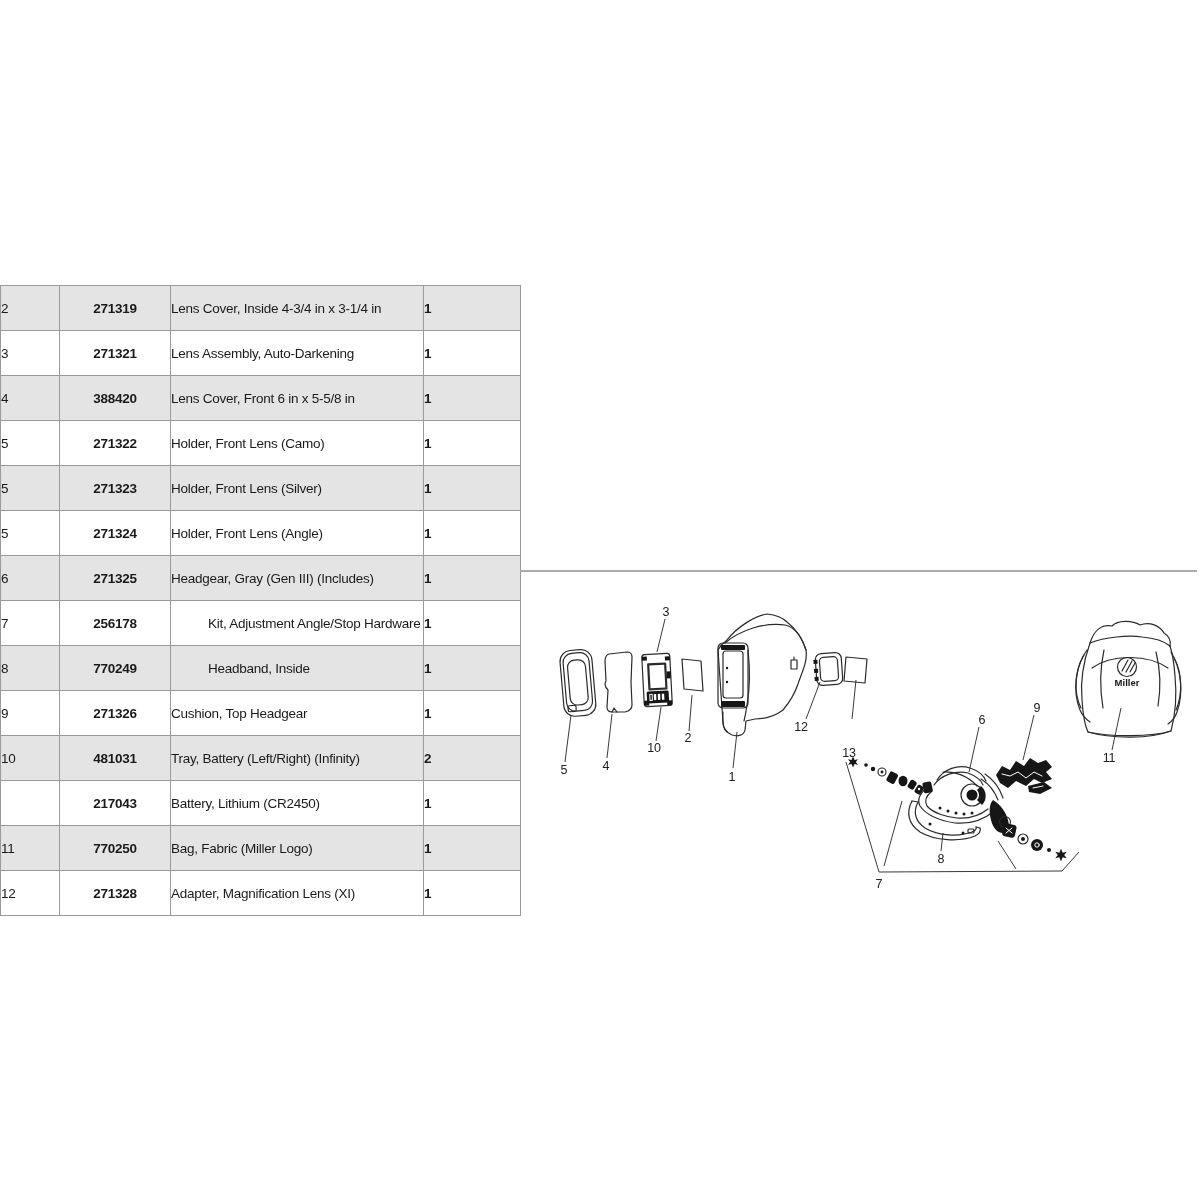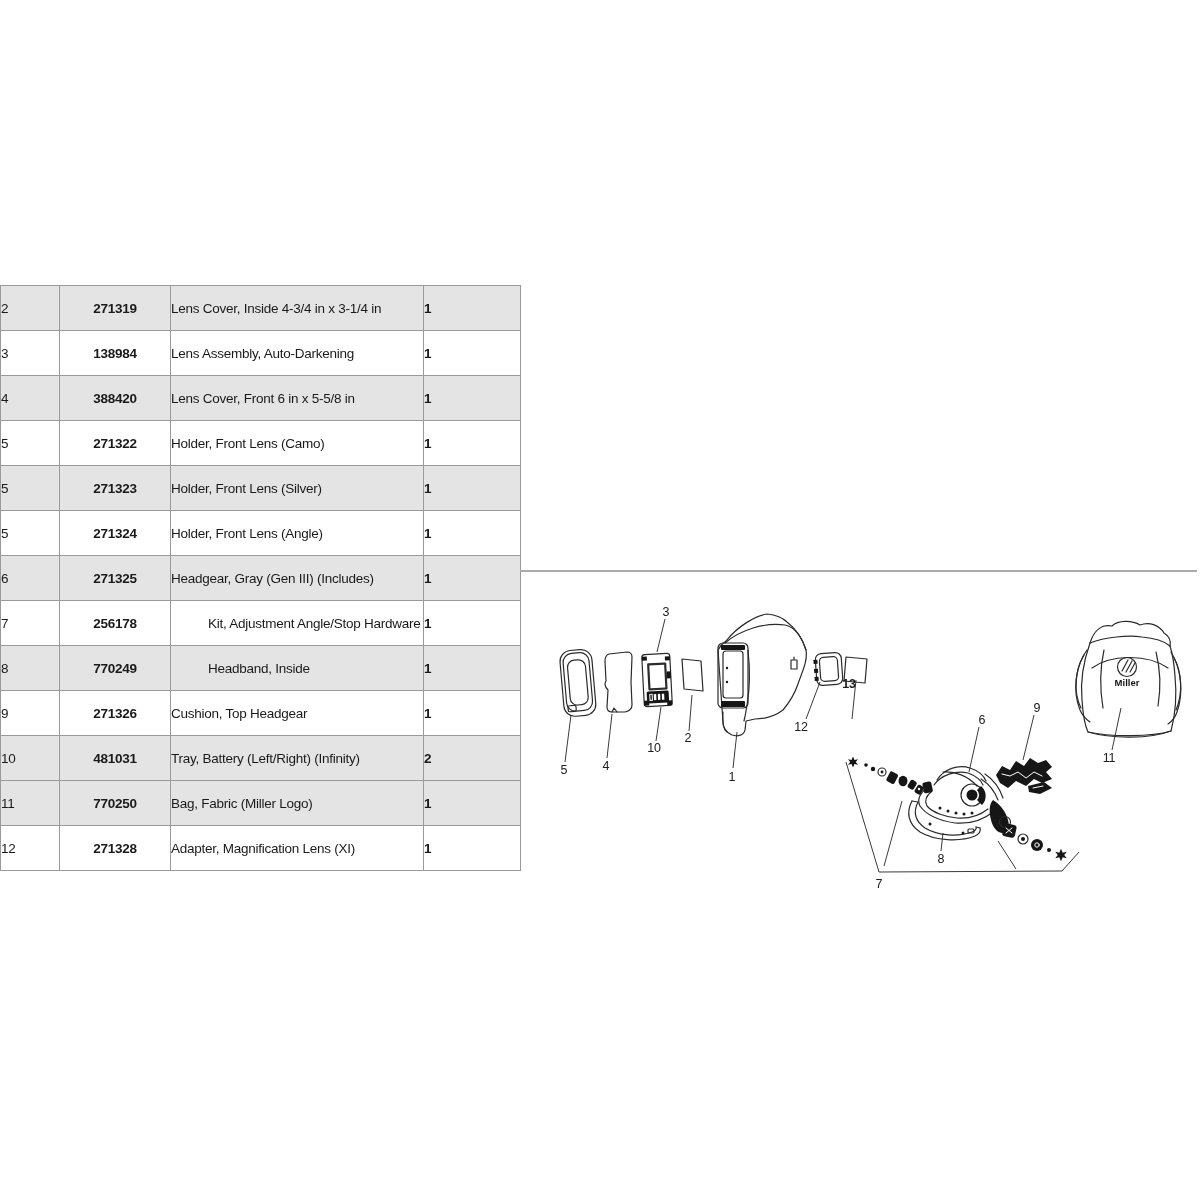--- a/index.html
+++ b/index.html
@@ -52,21 +52,21 @@
     </colgroup>
     <tbody id="parts-tbody">
         <tr class="shaded ">
           <td class="c-item">2</td>
           <td class="c-part">271319</td>
           <td class="c-desc">Lens Cover, Inside 4-3/4 in x 3-1/4 in</td>
           <td class="c-qty">1</td>
         </tr>
         <tr class="">
           <td class="c-item">3</td>
-          <td class="c-part">138984</td>
+          <td class="c-part">271321</td>
           <td class="c-desc">Lens Assembly, Auto-Darkening</td>
           <td class="c-qty">1</td>
         </tr>
         <tr class="shaded ">
           <td class="c-item">4</td>
           <td class="c-part">388420</td>
           <td class="c-desc">Lens Cover, Front 6 in x 5-5/8 in</td>
           <td class="c-qty">1</td>
         </tr>
         <tr class="">
@@ -109,20 +109,26 @@
           <td class="c-item">9</td>
           <td class="c-part">271326</td>
           <td class="c-desc">Cushion, Top Headgear</td>
           <td class="c-qty">1</td>
         </tr>
         <tr class="shaded ">
           <td class="c-item">10</td>
           <td class="c-part">481031</td>
           <td class="c-desc">Tray, Battery (Left/Right) (Infinity)</td>
           <td class="c-qty">2</td>
+        </tr>
+        <tr class="">
+          <td class="c-item"></td>
+          <td class="c-part">217043</td>
+          <td class="c-desc">Battery, Lithium (CR2450)</td>
+          <td class="c-qty">1</td>
         </tr>
         <tr class="shaded ">
           <td class="c-item">11</td>
           <td class="c-part">770250</td>
           <td class="c-desc">Bag, Fabric (Miller Logo)</td>
           <td class="c-qty">1</td>
         </tr>
         <tr class="">
           <td class="c-item">12</td>
           <td class="c-part">271328</td>
@@ -300,15 +306,15 @@
       <div class="callout" style="left: 666px; top: 612px;">3</div>
       <div class="callout" style="left: 606px; top: 766px;">4</div>
       <div class="callout" style="left: 564px; top: 770px;">5</div>
       <div class="callout" style="left: 982px; top: 720px;">6</div>
       <div class="callout" style="left: 879px; top: 884px;">7</div>
       <div class="callout" style="left: 941px; top: 859px;">8</div>
       <div class="callout" style="left: 1037px; top: 708px;">9</div>
       <div class="callout" style="left: 654px; top: 748px;">10</div>
       <div class="callout" style="left: 1109px; top: 758px;">11</div>
       <div class="callout" style="left: 801px; top: 727px;">12</div>
-      <div class="callout" style="left: 849px; top: 684px; font-weight: bold;">13</div>
+      <div class="callout" style="left: 849px; top: 753px;">13</div>
     </div>
 </div>
 
 </body></html>

